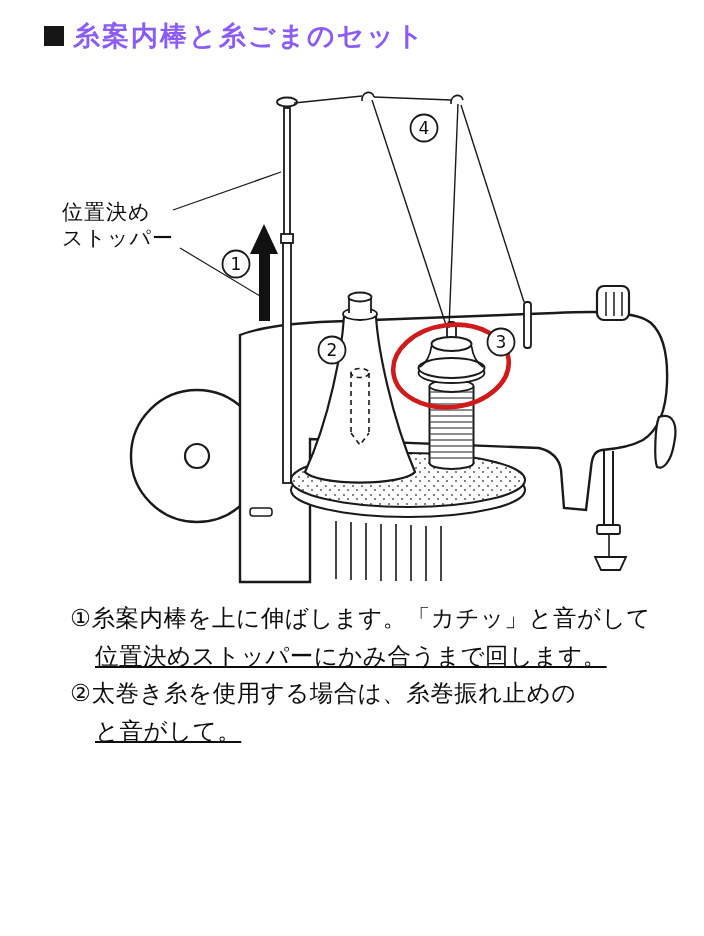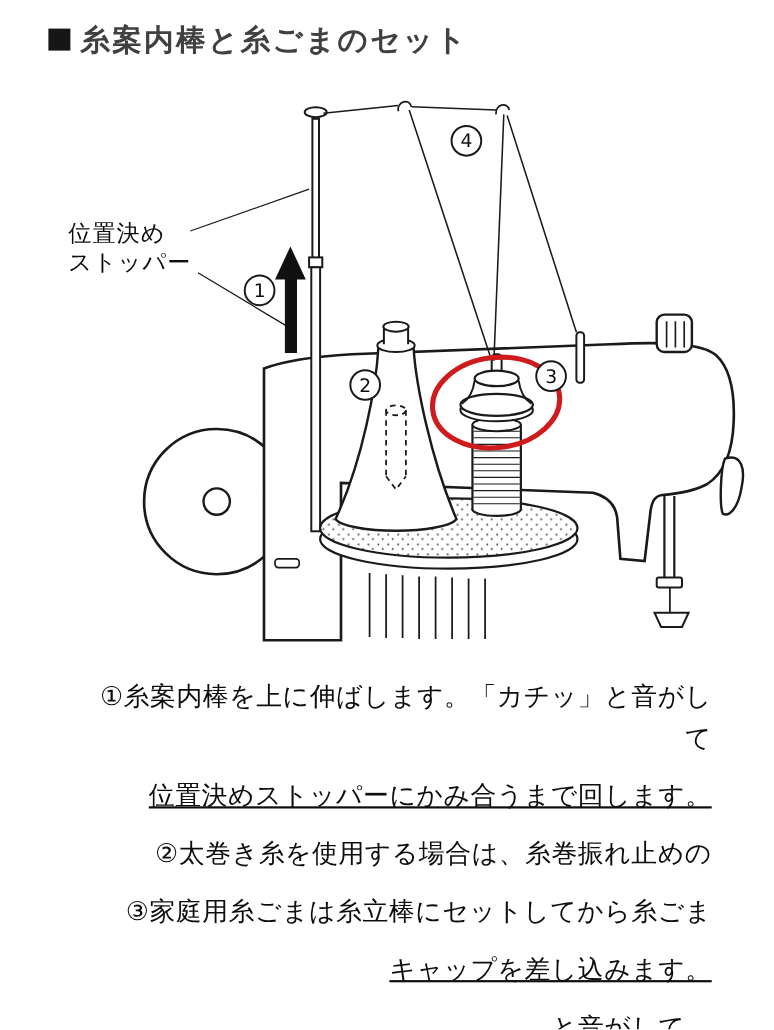--- a/index.html
+++ b/index.html
@@ -1,24 +1,24 @@
 <!DOCTYPE html>
 <html><head>
 <meta charset="utf-8">
 <style>
   html,body{margin:0;padding:0;background:#ffffff;}
   .page{position:relative;width:704px;height:936px;background:#fff;overflow:hidden;
         font-family:"Liberation Sans","DejaVu Sans",sans-serif;color:#111;}
   .title-row{position:absolute;top:18px;left:44px;display:flex;align-items:center;gap:9px;}
   .bullet{width:20px;height:20px;background:#161616;flex:none;}
-  .title-row h1{font-size:27px;font-weight:700;letter-spacing:2px;margin:0;color:#404040;}
+  .title-row h1{font-size:27px;font-weight:700;letter-spacing:2px;margin:0;color:#8b5cf6;}
   .figure{position:absolute;top:88px;left:0;width:704px;height:512px;}
   .instructions{position:absolute;top:600px;left:70px;width:592px;
                 font-size:23.5px;line-height:37.6px;letter-spacing:0.5px;color:#0d0d0d;}
-  .instructions p{margin:15px;text-align:right;}
+  .instructions p{margin:0;}
   .instructions p.cont{padding-left:25px;text-decoration:underline;}
 </style>
 </head>
 <body>
 
 <div class="page">
 
   <div class="title-row">
     <span class="bullet"></span>
     <h1>糸案内棒と糸ごまのセット</h1>
@@ -150,21 +150,17 @@
 
   <div class="instructions">
     <div>
       <p>①糸案内棒を上に伸ばします。「カチッ」と音がして</p>
       <p class="cont">位置決めストッパーにかみ合うまで回します。</p>
     </div>
     <div>
       <p>②太巻き糸を使用する場合は、糸巻振れ止めの</p>
     </div>
     <div>
-      <p>③家庭用糸ごまは糸立棒にセットしてから糸ごま</p>
-      <p class="cont">キャップを差し込みます。</p>
-    </div>
-    <div>
       <p class="cont">と音がして。</p>
     </div>
   </div>
 
 </div>
 
 </body></html>

